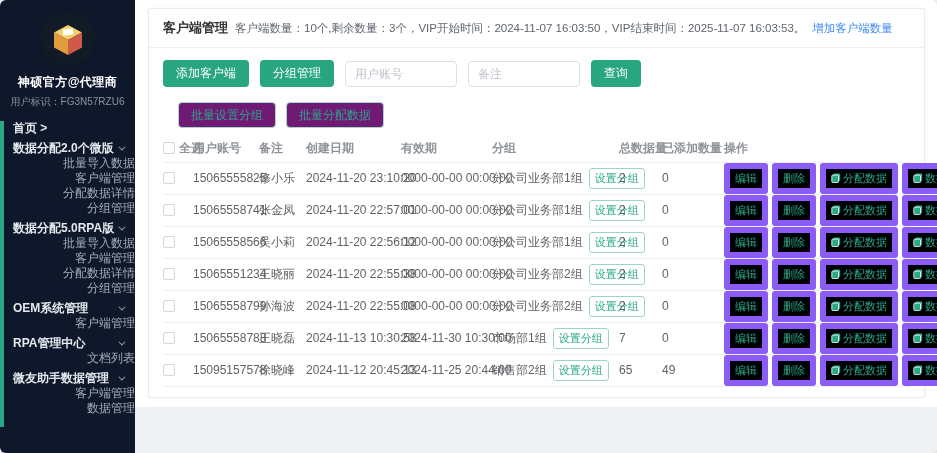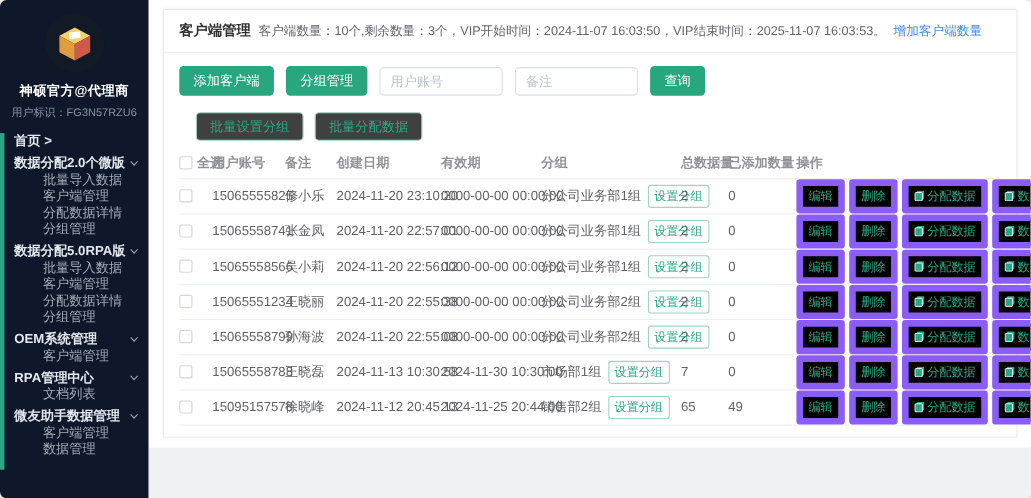--- a/index.html
+++ b/index.html
@@ -26,21 +26,21 @@
     overflow:hidden;
   }
   .user-panel { text-align:center; padding-top:12px; }
   .avatar {
     width:54px; height:54px; border-radius:50%;
     margin:0 auto 8px; overflow:hidden;
     background:#121b25;
   }
   .user-name { font-size:12px; font-weight:bold; color:#ffffff; letter-spacing:.5px; }
   .user-id { font-size:10px; color:#8795a3; margin-top:4px; }
-  .menu-wrap { position:relative; margin-top:12px; }
+  .menu-wrap { position:relative; margin-top:12px;text-align:right; }
   .accent-strip {
     position:absolute; left:0; top:0; width:4px; height:306px;
     background:#2aa786;
   }
   .menu-head {
     display:flex; align-items:center; justify-content:space-between;
     padding:0 12px 0 13px;
     height:15px; line-height:15px;
     margin-top:5px;
     font-size:12px; font-weight:bold; color:#e4e9ee;
@@ -85,21 +85,21 @@
   }
   .inp {
     height:26px; width:112px;
     border:1px solid #dcdfe6; border-radius:4px;
     font-size:12px; padding:0 9px; color:#606266;
     font-family:inherit; outline:none;
   }
   .inp::placeholder { color:#bfc4cc; }
   .batch-row { margin:15px 0 4px 15px; display:flex; gap:10px; }
   .btn-outline {
-    background:#404040; color:#2aa786;
+    background:#701a75; color:#2aa786;
     border:1px solid #a5d8c7; border-radius:4px;
     height:26px; padding:0 12px; font-size:12px;
     cursor:pointer; font-family:inherit; white-space:nowrap;
   }
   table { width:100%; border-collapse:collapse; table-layout:fixed; margin-top:8px; font-size:12px; }
   thead th {
     color:#8f9399; font-weight:bold; text-align:left;
     height:26px; border-bottom:1px solid #ebeef5;
     white-space:nowrap; overflow:visible; padding:0;
   }

